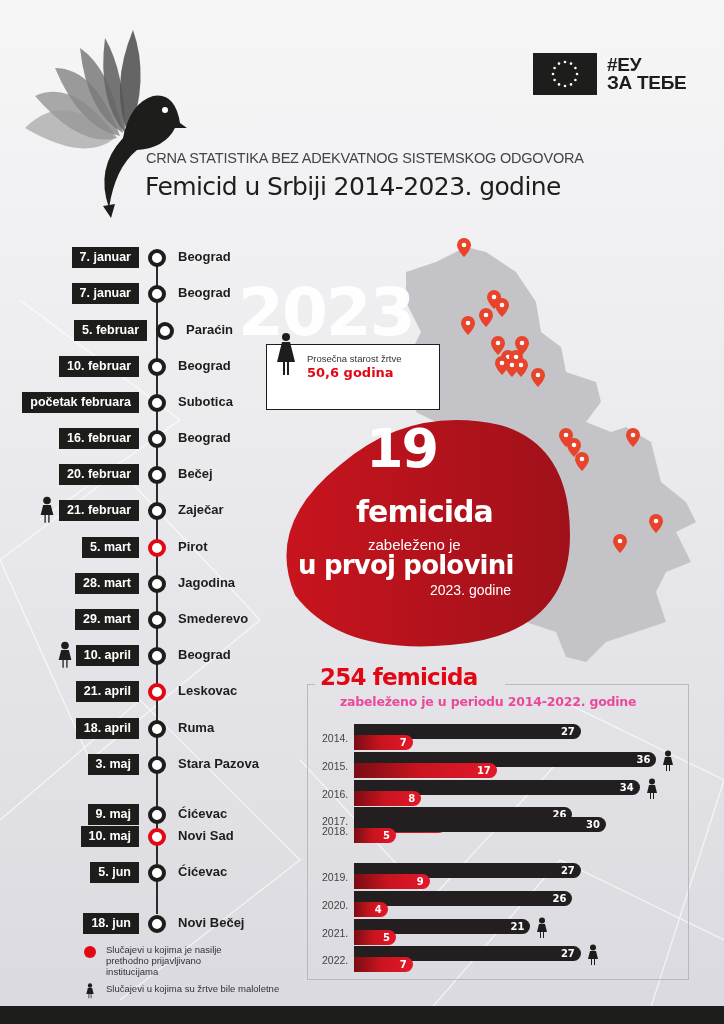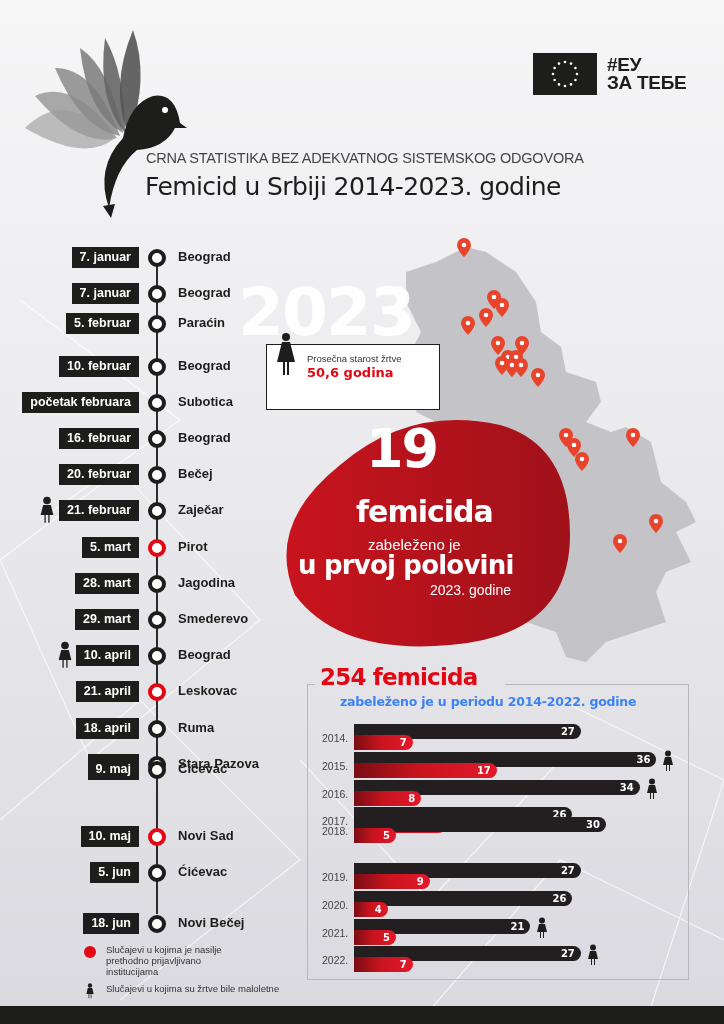--- a/index.html
+++ b/index.html
@@ -44,21 +44,21 @@
   .big-19 { position: absolute; left: 366px; top: 417px; font-family: "DejaVu Sans", sans-serif; font-weight: 700; font-size: 54px; color: #fff; letter-spacing: -2px; }
   .big-fem { position: absolute; left: 356px; top: 494px; font-family: "DejaVu Sans", sans-serif; font-weight: 700; font-size: 30px; color: #fff; letter-spacing: -1px; }
   .zab { position: absolute; left: 368px; top: 536px; font-family: "Liberation Sans", sans-serif; font-size: 15px; color: #fff; }
   .prvoj { position: absolute; left: 298px; top: 550px; font-family: "DejaVu Sans", sans-serif; font-weight: 700; font-size: 26px; color: #fff; letter-spacing: -0.8px; }
   .god2023 { position: absolute; left: 430px; top: 582px; font-family: "Liberation Sans", sans-serif; font-size: 14px; color: #fff; }
 
   .chart-frame { position: absolute; left: 307px; top: 684px; width: 382px; height: 296px; border: 1px solid #b8b8bd; border-top: none; }
   .chart-frame-top { position: absolute; left: 307px; top: 684px; width: 8px; height: 1px; background: #b8b8bd; }
   .chart-frame-top2 { position: absolute; left: 505px; top: 684px; width: 184px; height: 1px; background: #b8b8bd; }
   .chart-title { position: absolute; left: 320px; top: 664px; font-family: "DejaVu Sans", sans-serif; font-weight: 700; font-size: 23px; color: #e30613; letter-spacing: -0.8px; background: transparent; }
-  .chart-sub { position: absolute; left: 340px; top: 694px; font-family: "DejaVu Sans", sans-serif; font-weight: 700; font-size: 12.5px; color: #3b82f6; letter-spacing: -0.2px; }
+  .chart-sub { position: absolute; left: 340px; top: 694px; font-family: "DejaVu Sans", sans-serif; font-weight: 700; font-size: 12.5px; color: #ec4899; letter-spacing: -0.2px; }
 
   .bar-row { position: absolute; left: 0; width: 724px; height: 26px; }
   .bar-year { position: absolute; left: 322px; top: 8px; font-family: "Liberation Sans", sans-serif; font-size: 10.5px; color: #444; }
   .bar-total { position: absolute; left: 354px; top: 0; height: 15px; background: #231f20; border-radius: 0 8px 8px 0; }
   .bar-total-val { position: absolute; right: 6px; top: 0; font-family: "DejaVu Sans", sans-serif; font-weight: 700; font-size: 10px; color: #fff; line-height: 15px; }
   .bar-rep { position: absolute; left: 354px; top: 11px; height: 15px; background: linear-gradient(90deg, #7a0d14 0%, #c8141e 45%, #e3182a 100%); border-radius: 0 8px 8px 0; }
   .bar-rep-val { position: absolute; right: 6px; top: 0; font-family: "DejaVu Sans", sans-serif; font-weight: 700; font-size: 10px; color: #fff; line-height: 15px; }
   .bar-child { position: absolute; top: -2px; width: 12px; height: 22px; }
 
   .footer-bar { position: absolute; left: 0; top: 1006px; width: 724px; height: 18px; background: #1d1d1b; }
@@ -236,21 +236,21 @@
     <div class="tl-row" style="top: 247px;">
       <div class="tl-date">7. januar</div>
       <div class="tl-node"></div>
       <div class="tl-city">Beograd</div>
     </div>
     <div class="tl-row" style="top: 283.2px;">
       <div class="tl-date">7. januar</div>
       <div class="tl-node"></div>
       <div class="tl-city">Beograd</div>
     </div>
-    <div class="tl-row" style="top: 313px;">
+    <div class="tl-row" style="top: 320px; margin-left: 8px;">
       <div class="tl-date">5. februar</div>
       <div class="tl-node"></div>
       <div class="tl-city">Paraćin</div>
     </div>
     <div class="tl-row" style="top: 355.6px;">
       <div class="tl-date">10. februar</div>
       <div class="tl-node"></div>
       <div class="tl-city">Beograd</div>
     </div>
     <div class="tl-row" style="top: 391.8px;">
@@ -309,21 +309,21 @@
     <div class="tl-row" style="top: 717.6px;">
       <div class="tl-date">18. april</div>
       <div class="tl-node"></div>
       <div class="tl-city">Ruma</div>
     </div>
     <div class="tl-row" style="top: 753.8px;">
       <div class="tl-date">3. maj</div>
       <div class="tl-node"></div>
       <div class="tl-city">Stara Pazova</div>
     </div>
-    <div class="tl-row" style="top: 759px; padding-left: 32px;">
+    <div class="tl-row" style="top: 804px; padding-left: 32px;">
       <div class="tl-date">9. maj</div>
       <div class="tl-node"></div>
       <div class="tl-city">Ćićevac</div>
     </div>
     <div class="tl-row" style="top: 826.2px;">
       <div class="tl-date">10. maj</div>
       <div class="tl-node red"></div>
       <div class="tl-city">Novi Sad</div>
     </div>
     <div class="tl-row" style="top: 862.4px;">

